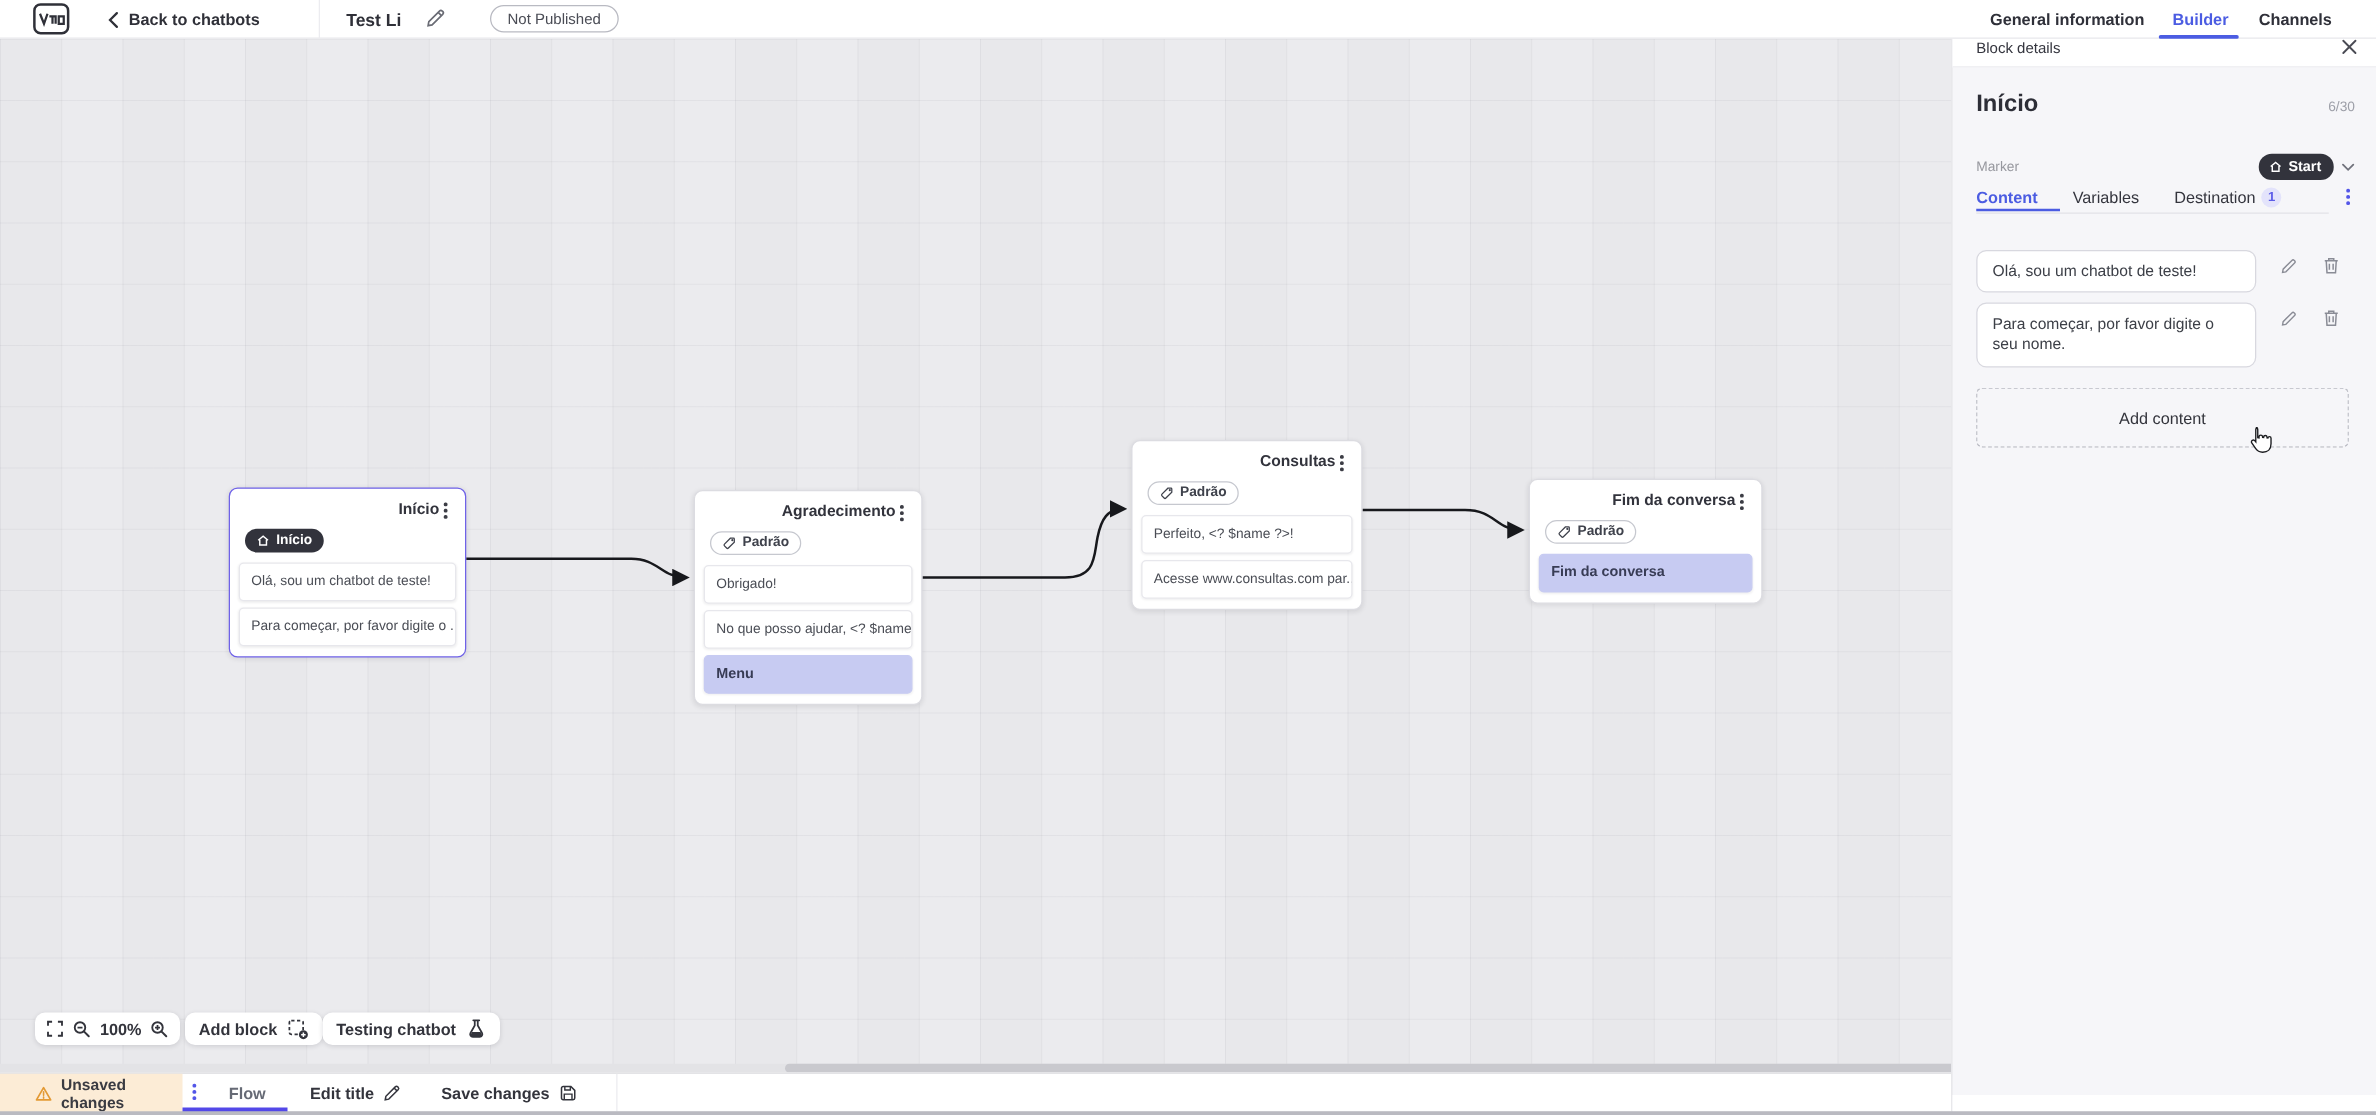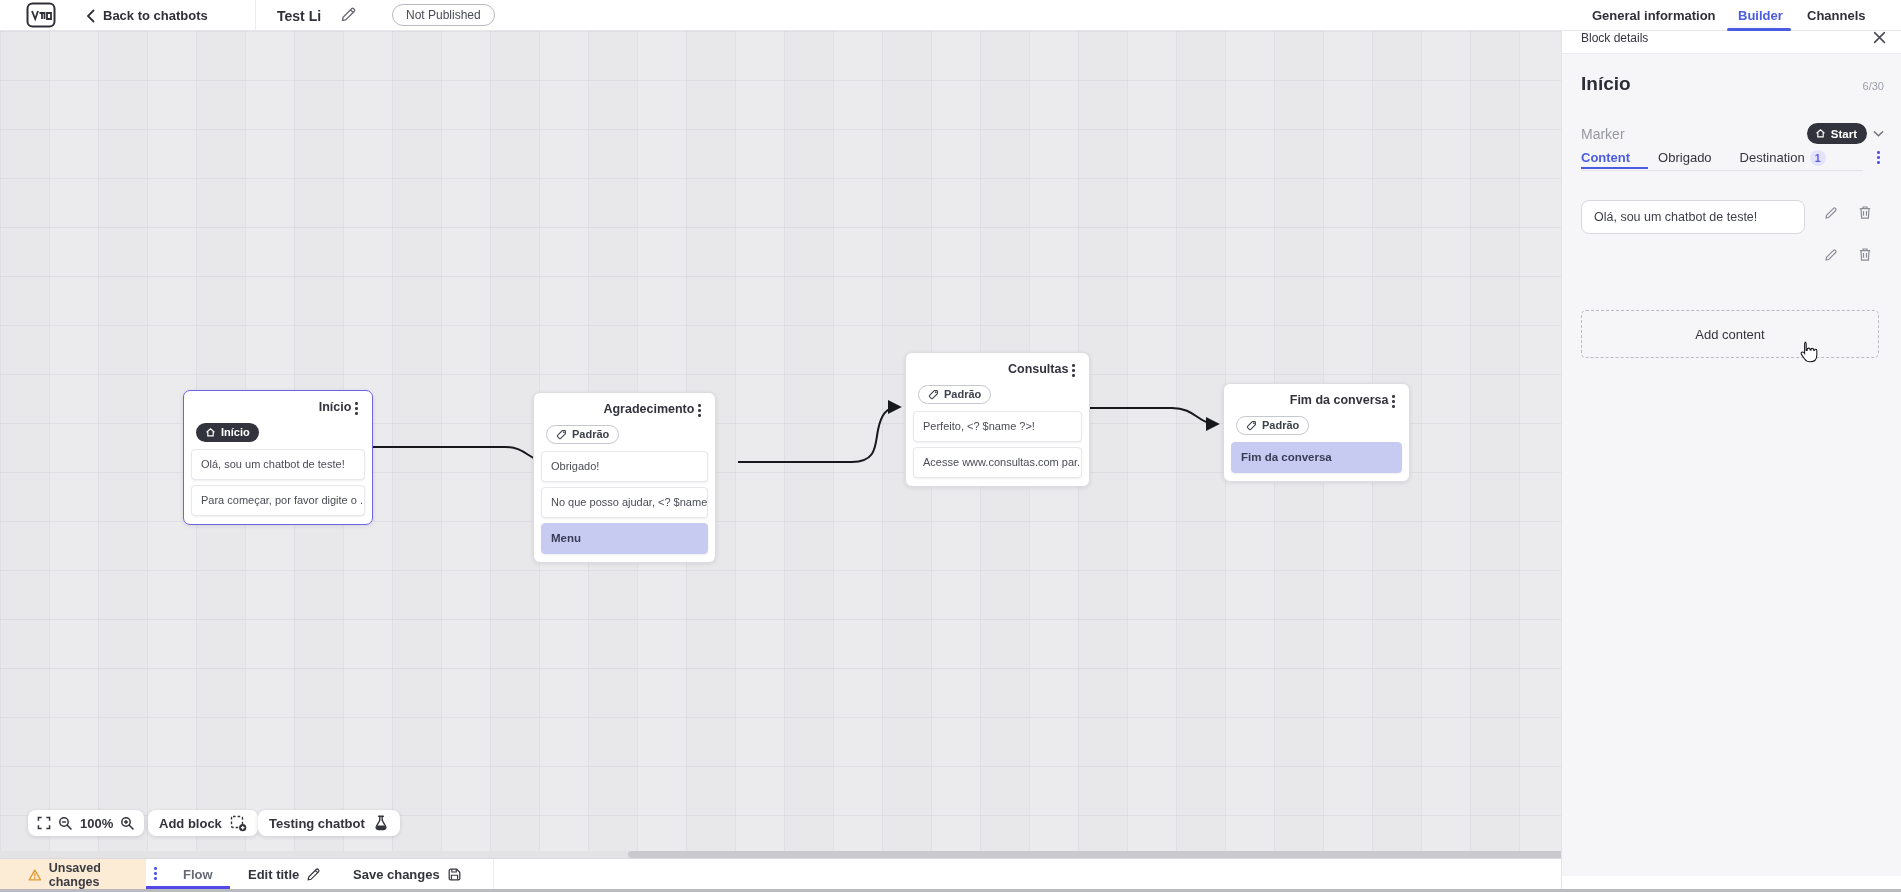--- a/index.html
+++ b/index.html
@@ -68,21 +68,21 @@
   .bb-divider { position:absolute; left:493px; top:0; width:1px; height:31px; background:#ececf0; }
 
   
   .panel { position:absolute; left:1561px; top:31px; width:340px; height:861px; background:#f6f6f9; border-left:1px solid #e4e4e8; z-index:25; }
   .panel-head { position:absolute; left:0; top:0; width:340px; height:23px; background:#fff; border-bottom:1px solid #ebebf0; display:flex; align-items:flex-start; justify-content:space-between; padding:0 16px 0 19px; }
   .panel-head-label { font-size:12px; color:#34353e; }
   .pn-name-row { position:absolute; left:19px; right:17px; top:42px; display:flex; align-items:flex-end; justify-content:space-between; }
   .pn-name { font-size:19px; font-weight:700; color:#2d2e37; }
   .pn-counter { font-size:11px; color:#9d9fa8; padding-bottom:3px; }
   .pn-marker-row { position:absolute; left:19px; right:17px; top:92px; display:flex; align-items:center; justify-content:space-between; }
-  .pn-marker-label { font-size:14px; color:#97989f; }
+  .pn-marker-label { font-size:11px; color:#97989f; }
   .marker-pill-wrap { display:flex; align-items:center; gap:6px; cursor:pointer; }
   .marker-pill { display:inline-flex; align-items:center; gap:5px; height:21px; padding:0 10px 0 8px; background:#32333c; border-radius:999px; color:#fff; font-size:11.5px; font-weight:700; }
   .pn-tabs { position:absolute; left:19px; right:17px; top:113px; height:27px; display:flex; align-items:center; }
   .pn-tab { font-size:13px; color:#34353e; cursor:pointer; display:flex; align-items:center; gap:5px; }
   .pn-tab.active { color:#4b5ce2; font-weight:700; }
   .pn-tab + .pn-tab { margin-left:28px; }
   .dest-badge { width:16px; height:16px; border-radius:50%; background:#e3e3fb; color:#5c5ce8; font-size:10.5px; font-weight:700; display:flex; align-items:center; justify-content:center; }
   .pn-tabs .kebab { margin-left:auto; }
   .pn-tab-underline { position:absolute; left:19px; top:136px; width:67px; height:2px; background:#4b5ce2; }
   .pn-tab-border { position:absolute; left:19px; top:139px; width:282px; height:1px; background:#e2e2e8; }
@@ -163,21 +163,21 @@
           </svg>
         <span>Início</span>
       </span>
     </div>
     <div class="fb-rows">
       <div class="fb-row">Olá, sou um chatbot de teste!</div>
       <div class="fb-row">Para começar, por favor digite o ...</div>
     </div>
   </div>
 
-  <div class="fblock" style="left:533px; top:361px; width:183px;">
+  <div class="fblock" style="left:555px; top:361px; width:183px;">
     <div class="fb-head">
       <div class="fb-title-row">
         <span class="fb-title">Agradecimento</span>
         <span class="kebab">
             <i></i>
             <i></i>
             <i></i>
           </span>
       </div>
       <span class="fb-badge-outline">
@@ -343,21 +343,21 @@
         <span>Start</span>
       </span>
       <svg width="11" height="8" viewBox="0 0 12 8">
           <path d="M1.5 1.5 L6 6 L10.5 1.5" fill="none" stroke="#70727c" stroke-width="1.6" stroke-linecap="round"></path>
         </svg>
     </span>
   </div>
 
   <div class="pn-tabs">
     <span class="pn-tab active">Content</span>
-    <span class="pn-tab">Obrigado</span>
+    <span class="pn-tab">Variables</span>
     <span class="pn-tab">
       <span>Destination</span>
       <span class="dest-badge">1</span>
     </span>
     <span class="kebab blue">
         <i></i>
         <i></i>
         <i></i>
       </span>
   </div>
@@ -371,20 +371,21 @@
           <path d="M2.2 12.8 L2.7 10 10.2 2.5 c.55-.55 1.45-.55 2 0 l.3.3 c.55.55.55 1.45 0 2 L5 12.3 2.2 12.8z" fill="none" stroke="#8a8c96" stroke-width="1.2"></path>
         </svg>
     </span>
     <span class="icon-btn">
       <svg width="14" height="15" viewBox="0 0 14 15">
           <path d="M1.8 3.6 h10.4 M5 3.4 V2 h4 v1.4 M3 3.8 l.6 9.4 h6.8 l.6-9.4 M5.5 6 v4.8 M8.5 6 v4.8" fill="none" stroke="#8a8c96" stroke-width="1.2"></path>
         </svg>
     </span>
   </div>
 
+  <div class="content-box cb-2">Para começar, por favor digite o seu nome.</div>
   <div class="row-icons ri-2">
     <span class="icon-btn">
       <svg width="14" height="14" viewBox="0 0 15 15">
           <path d="M2.2 12.8 L2.7 10 10.2 2.5 c.55-.55 1.45-.55 2 0 l.3.3 c.55.55.55 1.45 0 2 L5 12.3 2.2 12.8z" fill="none" stroke="#8a8c96" stroke-width="1.2"></path>
         </svg>
     </span>
     <span class="icon-btn">
       <svg width="14" height="15" viewBox="0 0 14 15">
           <path d="M1.8 3.6 h10.4 M5 3.4 V2 h4 v1.4 M3 3.8 l.6 9.4 h6.8 l.6-9.4 M5.5 6 v4.8 M8.5 6 v4.8" fill="none" stroke="#8a8c96" stroke-width="1.2"></path>
         </svg>

